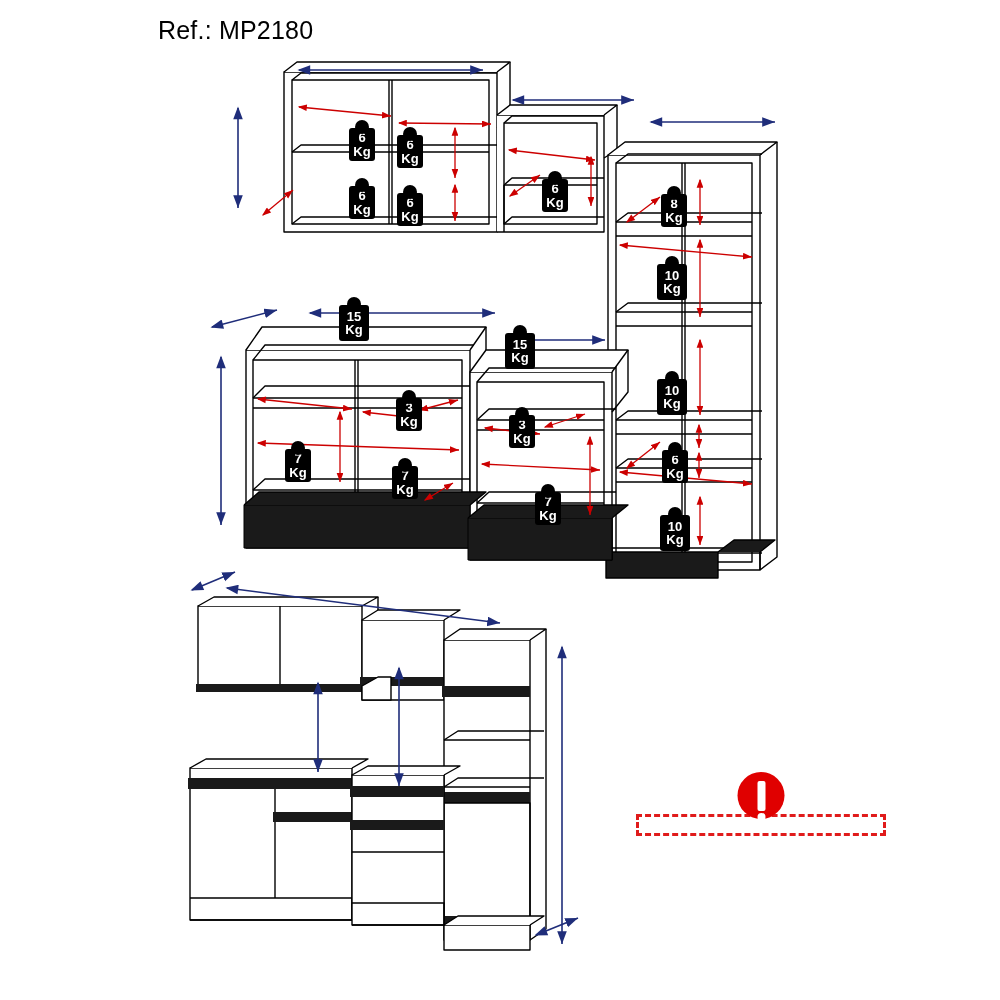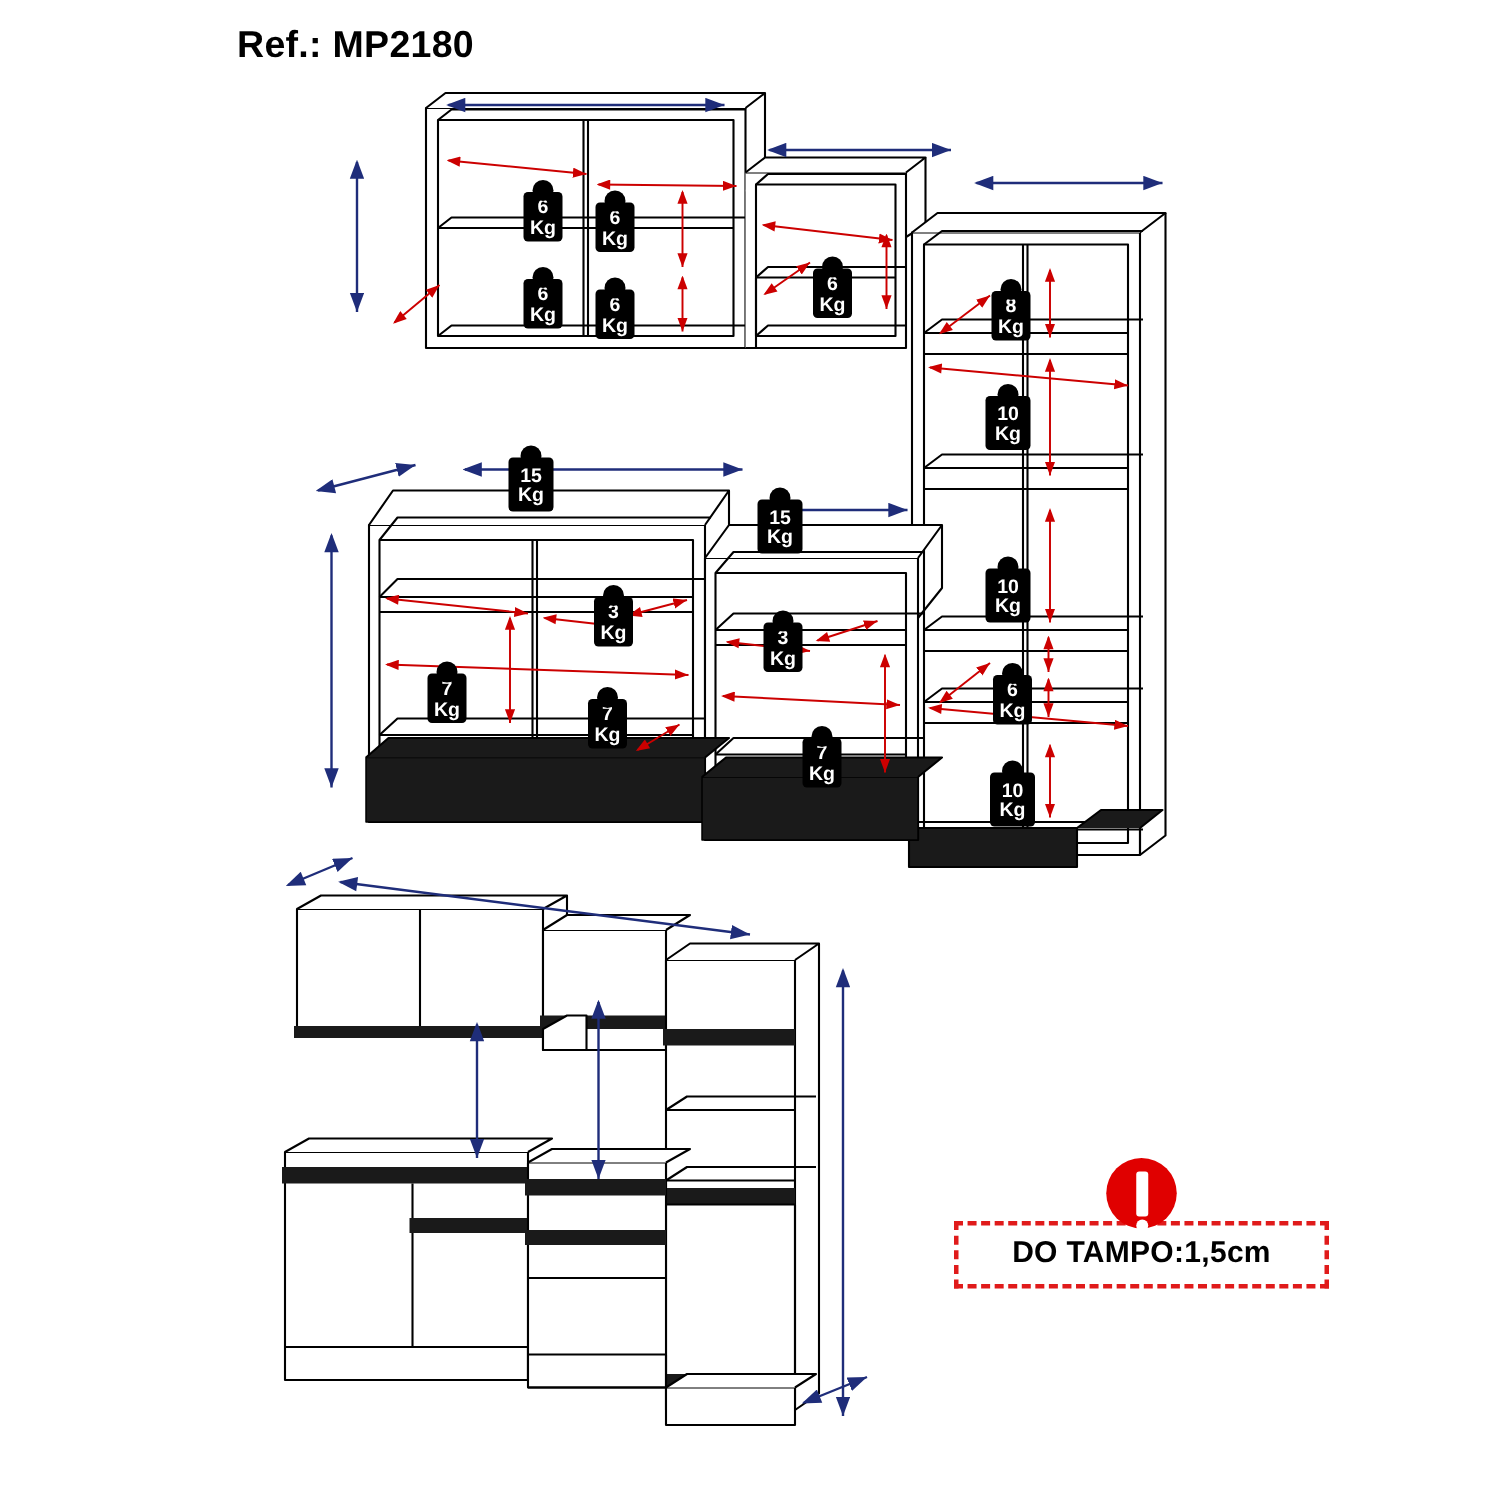--- a/index.html
+++ b/index.html
@@ -1,21 +1,21 @@
 <!DOCTYPE html>
 <html><head>
 <meta charset="utf-8">
 <style>
   html,body{margin:0;padding:0;background:#ffffff;}
   body{width:1000px;height:1000px;position:relative;overflow:hidden;
        font-family:"Liberation Sans", sans-serif;color:#000;}
   #stage{position:absolute;inset:0;width:1000px;height:1000px;}
   svg{position:absolute;top:0;left:0;width:1000px;height:1000px;}
 
-  .ref-title{position:absolute;left:158px;top:16px;font-size:25px;font-weight:bold;
+  .ref-title{position:absolute;left:158px;top:16px;font-size:25px;font-weight:normal;
              letter-spacing:.2px;white-space:nowrap;}
 
   
   .dim{position:absolute;white-space:nowrap;font-weight:normal;
        background:#fff;line-height:1;padding:0 1px;}
   .dim.ext{color:#000;}
   .dim.int{color:#000;}
 
   
   .wtag{position:absolute;background:#000;color:#fff;border-radius:3px;
@@ -363,17 +363,16 @@
         <span>10</span>
         <span>Kg</span>
       </div>
     </div>
 
 <div id="legend">
   <div class="warnbox">
     <div class="bang">
           <i></i>
         </div>
-    <div class="l2">DO TAMPO:1,5cm</div>
   </div>
 </div>
 
 </div>
 
 </body></html>

